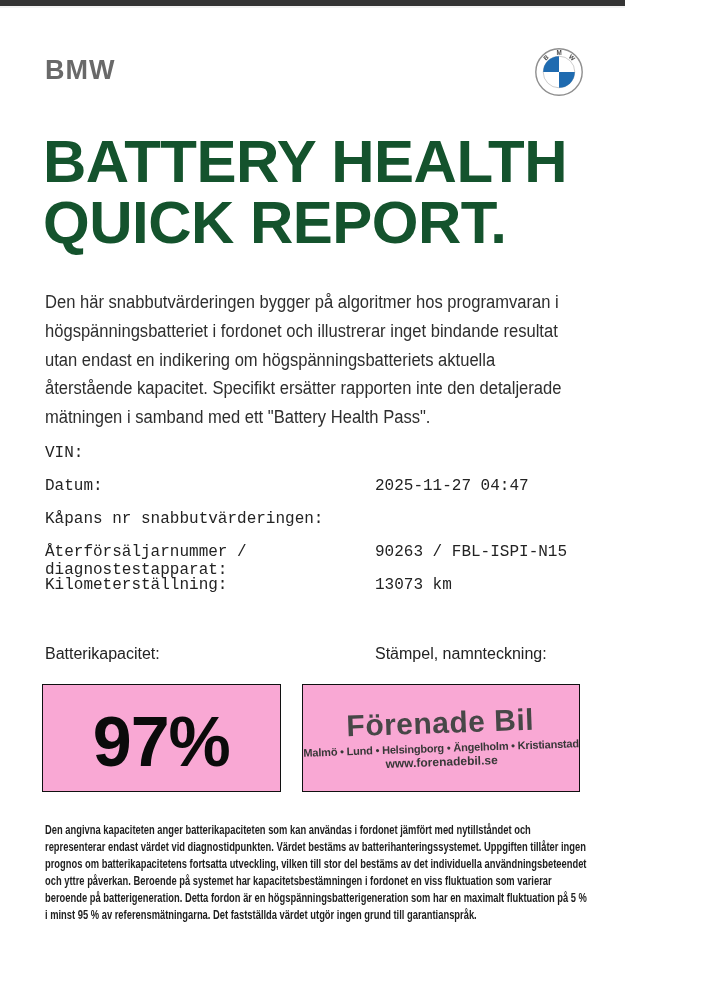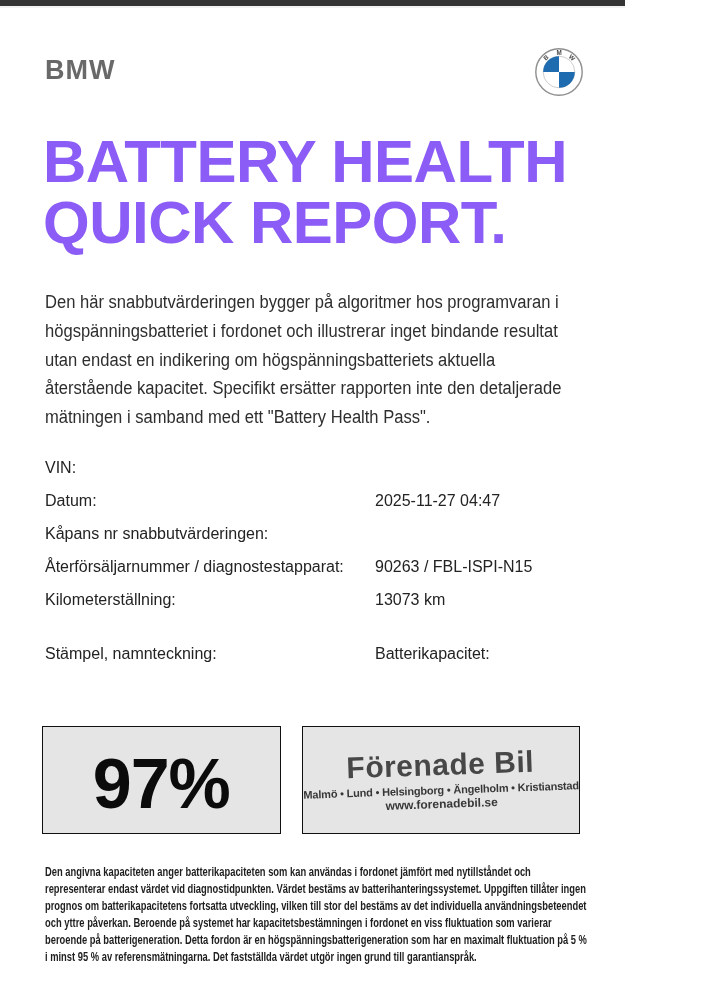--- a/index.html
+++ b/index.html
@@ -8,38 +8,38 @@
     font-family:"Liberation Sans",sans-serif;overflow:hidden;color:#232323;
   }
   .top-bar{height:6px;background:#343434;border-bottom:2px solid #f3f3f3;}
   .content{padding:0 45px;}
   
   .header{display:flex;justify-content:space-between;align-items:flex-start;padding-top:39px;height:50px;}
   .wordmark{margin-top:10px;font-size:27px;font-weight:bold;color:#696969;letter-spacing:1px;line-height:1;}
   .roundel{width:50px;height:50px;margin-right:-4px;}
   .roundel text{font-size:6.3px;font-weight:bold;fill:#4a4a4a;font-family:"Liberation Sans",sans-serif;}
   
-  .title{margin:34px 0 0 -2px;font-size:60px;line-height:61px;font-weight:bold;color:#8b5cf6;letter-spacing:-0.5px;}
+  .title{margin:34px 0 0 -2px;font-size:60px;line-height:61px;font-weight:bold;color:#14532d;letter-spacing:-0.5px;}
   .title div{white-space:pre;}
   
   .intro{
     margin-top:35px;font-size:18px;line-height:28.8px;color:#2e2e2e;
     white-space:pre;transform:scaleX(0.92);transform-origin:left top;letter-spacing:0;
   }
   
   .details{margin-top:12px;display:grid;grid-auto-rows:33px;}
-  .row{display:flex;align-items:flex-end;}
+  .row{display:flex;align-items:flex-start;font-family:Liberation Mono, monospace;}
   .row .lbl{width:330px;flex:0 0 330px;font-size:16px;color:#232323;}
   .row .val{font-size:16px;color:#232323;}
   
   .box-labels{margin-top:36px;display:flex;}
   .box-labels .lbl{width:330px;flex:0 0 330px;font-size:16px;color:#232323;}
   
   .boxes{margin-top:21px;display:flex;margin-left:-3px;}
-  .box{border:1.5px solid #101010;height:106px;box-sizing:content-box;background:#e5e5e5;margin-top:42px;}
+  .box{border:1.5px solid #101010;height:106px;box-sizing:content-box;background:#f9a8d4;}
   .capacity-box{width:303px;display:flex;align-items:center;justify-content:center;}
   .capacity-value{font-size:70px;font-weight:bold;color:#0b0b0b;letter-spacing:-1px;padding-top:8px;}
   .spacer{width:28px;}
   .stamp-box{width:287px;display:flex;align-items:center;justify-content:center;}
   .stamp{transform:rotate(-2deg);text-align:center;}
   .stamp-company{font-size:30px;font-weight:bold;color:#474747;letter-spacing:0.5px;line-height:1.05;}
   .stamp-cities{margin-top:3px;font-size:11px;font-weight:bold;color:#383838;white-space:nowrap;letter-spacing:-0.2px;}
   .stamp-site{font-size:12px;font-weight:bold;color:#383838;margin-top:1px;}
   
   .disclaimer{
@@ -95,22 +95,22 @@
         <div class="lbl">Återförsäljarnummer / diagnostestapparat:</div>
         <div class="val">90263 / FBL-ISPI-N15</div>
       </div>
       <div class="row">
         <div class="lbl">Kilometerställning:</div>
         <div class="val">13073 km</div>
       </div>
     </div>
 
     <div class="box-labels">
+      <div class="lbl">Batterikapacitet:</div>
       <div class="lbl">Stämpel, namnteckning:</div>
-      <div class="lbl">Batterikapacitet:</div>
     </div>
 
     <div class="boxes">
       <div class="box capacity-box">
         <div class="capacity-value">97%</div>
       </div>
       <div class="spacer"></div>
       <div class="box stamp-box">
         <div class="stamp">
           <div class="stamp-company">Förenade Bil</div>

